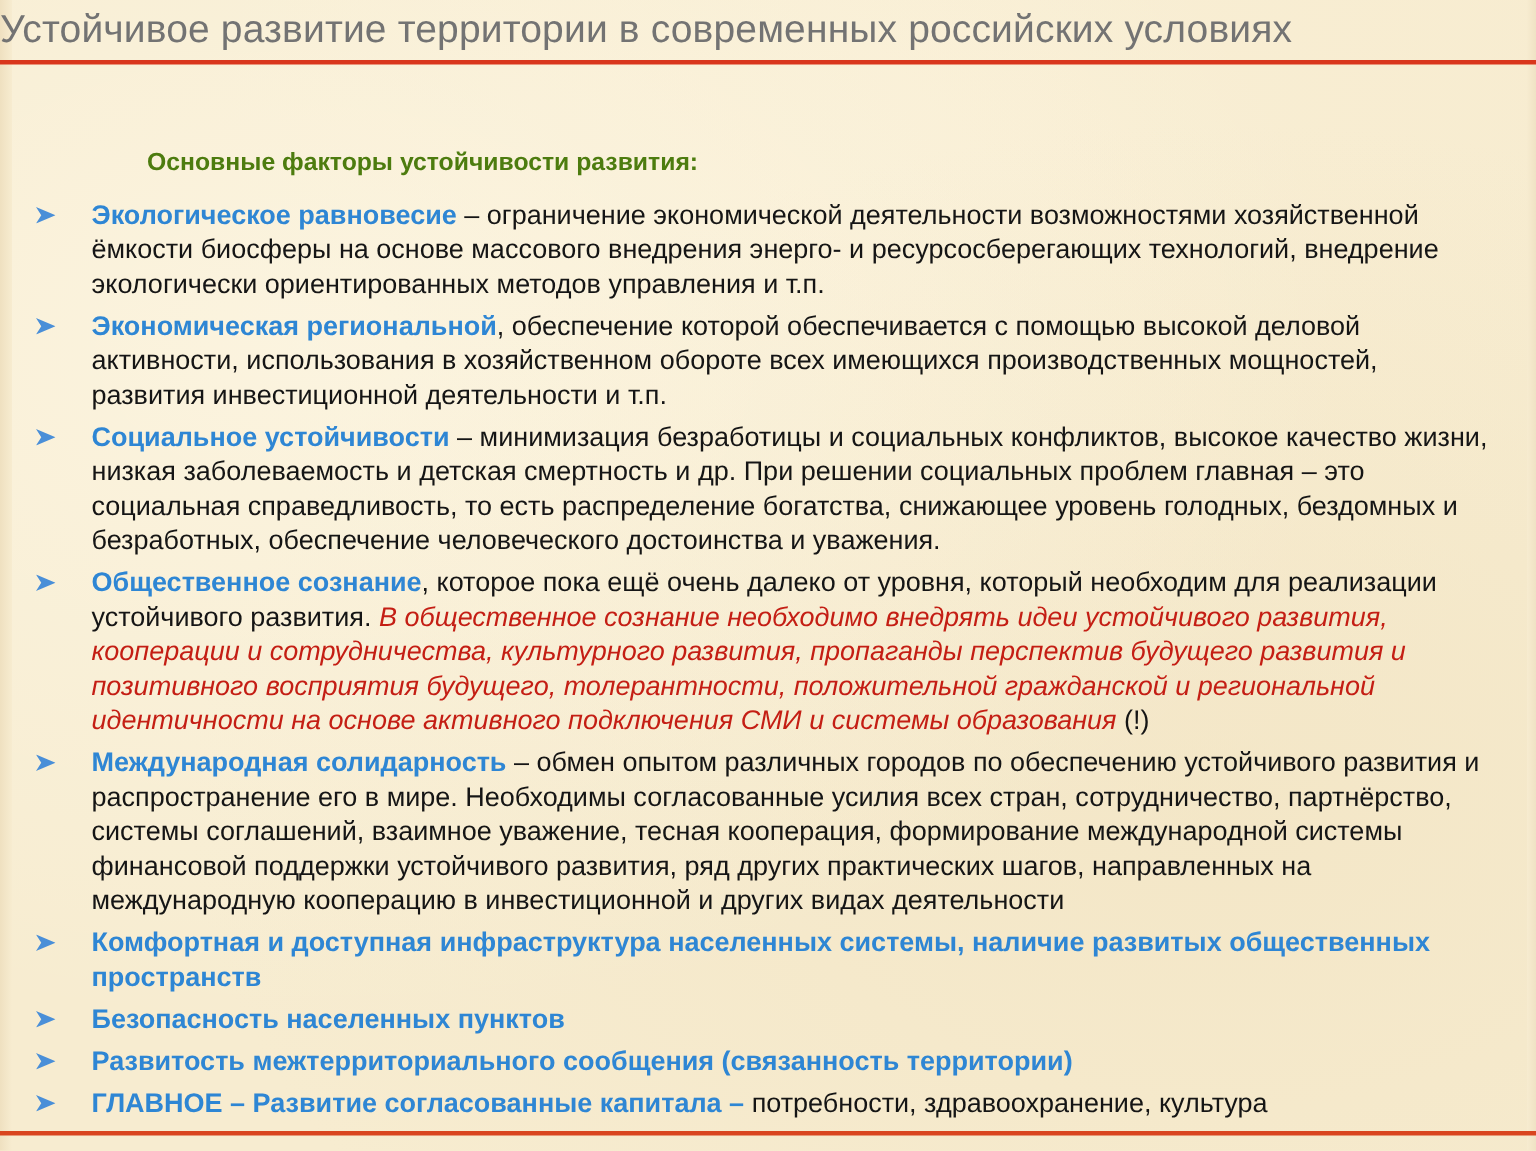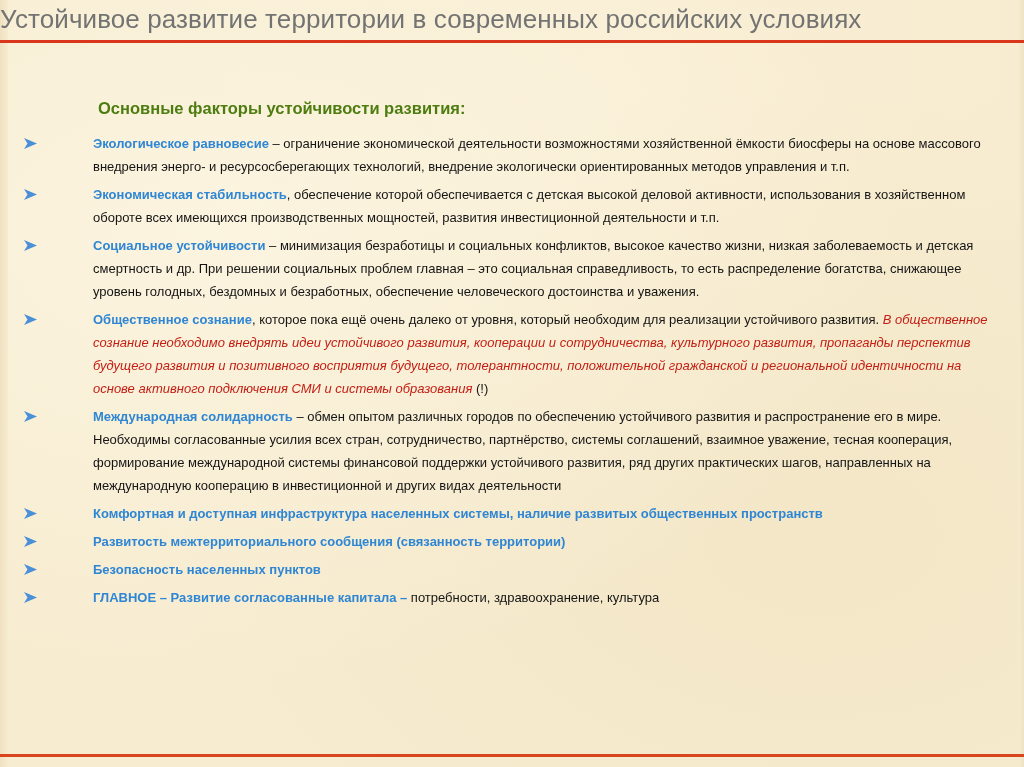--- a/index.html
+++ b/index.html
@@ -45,22 +45,22 @@
     .factors-heading {
       position: absolute; left: 98px; top: 99px;
       font-size: 16.5px; font-weight: bold; color: #4d7c0f;
     }
     .list {
       position: absolute; left: 0; top: 132px; width: 1024px;
       margin: 0; padding: 0; list-style: none;
     }
     .item {
       position: relative;
-      padding-left: 93px; padding-right: 30px;
-      font-size: 13px; line-height: 23px; color: #151515;
+      padding-left: 61px; padding-right: 30px;
+      font-size: 18px; line-height: 23px; color: #151515;
       margin-bottom: 5px;
     }
     .bullet {
       position: absolute; left: 24px; top: 0;
       width: 13px; height: 23px;
     }
     .bullet svg { position: absolute; top: 6px; left: 0; }
     .hl { color: #2e86d4; font-weight: bold; }
     .red { color: #c41e14; font-style: italic; }
   </style>
@@ -84,21 +84,21 @@
           </svg>
         </span>
       <span class="hl">Экологическое равновесие</span><span> – ограничение экономической деятельности возможностями хозяйственной ёмкости биосферы на основе массового внедрения энерго- и ресурсосберегающих технологий, внедрение экологически ориентированных методов управления и т.п.</span>
     </li>
     <li class="item">
       <span class="bullet">
           <svg width="13" height="11" viewBox="0 0 13 11">
             <path d="M0 0 L13 5.5 L0 11 L3.5 5.5 Z" fill="#4a8fd8"></path>
           </svg>
         </span>
-      <span class="hl">Экономическая стабильность</span><span>, обеспечение которой обеспечивается с детская высокой деловой активности, использования в хозяйственном обороте всех имеющихся производственных мощностей, развития инвестиционной деятельности и т.п.</span>
+      <span class="hl">Экономическая региональной</span><span>, обеспечение которой обеспечивается с помощью высокой деловой активности, использования в хозяйственном обороте всех имеющихся производственных мощностей, развития инвестиционной деятельности и т.п.</span>
     </li>
     <li class="item">
       <span class="bullet">
           <svg width="13" height="11" viewBox="0 0 13 11">
             <path d="M0 0 L13 5.5 L0 11 L3.5 5.5 Z" fill="#4a8fd8"></path>
           </svg>
         </span>
       <span class="hl">Социальное устойчивости</span><span> – минимизация безработицы и социальных конфликтов, высокое качество жизни, низкая заболеваемость и детская смертность и др. При решении социальных проблем главная – это социальная справедливость, то есть распределение богатства, снижающее уровень голодных, бездомных и безработных, обеспечение человеческого достоинства и уважения.</span>
     </li>
     <li class="item">
@@ -124,29 +124,29 @@
           </svg>
         </span>
       <span class="hl">Комфортная и доступная инфраструктура населенных системы, наличие развитых общественных пространств</span>
     </li>
     <li class="item">
       <span class="bullet">
           <svg width="13" height="11" viewBox="0 0 13 11">
             <path d="M0 0 L13 5.5 L0 11 L3.5 5.5 Z" fill="#4a8fd8"></path>
           </svg>
         </span>
-      <span class="hl">Развитость межтерриториального сообщения (связанность территории)</span>
+      <span class="hl">Безопасность населенных пунктов</span>
     </li>
     <li class="item">
       <span class="bullet">
           <svg width="13" height="11" viewBox="0 0 13 11">
             <path d="M0 0 L13 5.5 L0 11 L3.5 5.5 Z" fill="#4a8fd8"></path>
           </svg>
         </span>
-      <span class="hl">Безопасность населенных пунктов</span>
+      <span class="hl">Развитость межтерриториального сообщения (связанность территории)</span>
     </li>
     <li class="item">
       <span class="bullet">
           <svg width="13" height="11" viewBox="0 0 13 11">
             <path d="M0 0 L13 5.5 L0 11 L3.5 5.5 Z" fill="#4a8fd8"></path>
           </svg>
         </span>
       <span class="hl">ГЛАВНОЕ – Развитие согласованные капитала –</span><span> потребности, здравоохранение, культура</span>
     </li>
   </ul>

